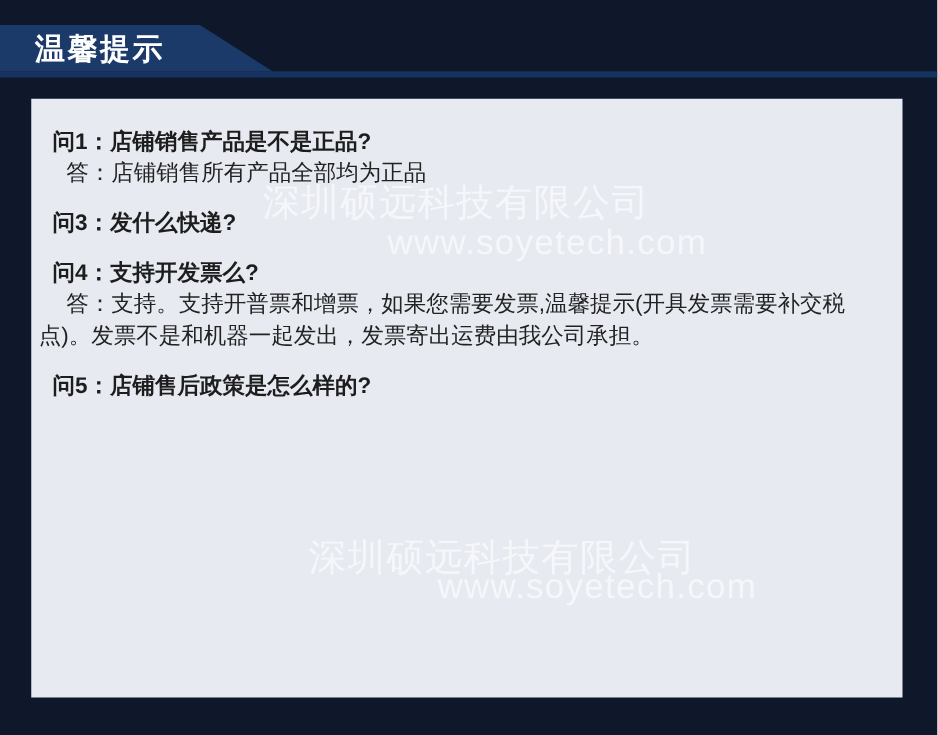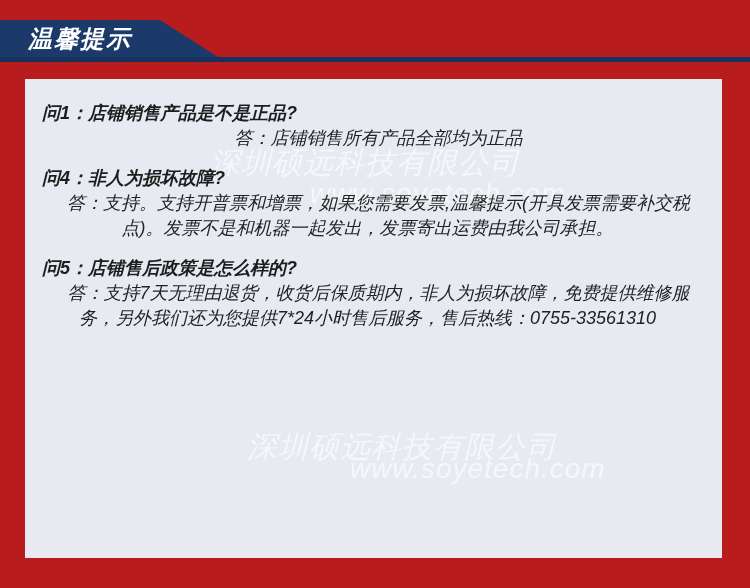--- a/index.html
+++ b/index.html
@@ -1,25 +1,24 @@
 <!DOCTYPE html>
 <html><head>
 <meta charset="utf-8">
 <style>
   * { margin: 0; padding: 0; box-sizing: border-box; }
   html, body { background: #ffffff; }
   .page {
     position: relative;
     width: 750px;
     height: 588px;
-    background: #b91c1c;
+    background: #0f172a;
     overflow: hidden;
     font-family: "Liberation Sans", "DejaVu Sans", sans-serif;
     color: #222222;
-    font-style: italic;
   }
 
   
   .header { position: absolute; top: 20px; left: 0; width: 750px; }
   .header-band { display: flex; height: 37px; }
   .header-tab {
     width: 160px;
     background: #1b3a6a;
     color: #ffffff;
     display: flex;
@@ -45,21 +44,21 @@
     width: 697px;
     height: 479px;
     background: #e7eaf1;
     padding: 22px 18px 20px 6px;
     font-size: 18px;
     line-height: 25px;
   }
   .qa-block { position: relative; z-index: 1; margin-bottom: 15px; }
   .qa-block:last-child { margin-bottom: 15px; }
   .question { font-weight: bold; padding-left: 11px; color: #1d1d1d; }
-  .answer { text-indent: 22px; color: #222222; text-align: center; }
+  .answer { text-indent: 22px; color: #222222; }
 
   
   .watermark {
     position: absolute;
     z-index: 0;
     pointer-events: none;
     color: rgba(255, 255, 255, 0.62);
     white-space: nowrap;
   }
   .wm-company { font-size: 30px; letter-spacing: 1px; }
@@ -95,27 +94,27 @@
       <span class="wm-url">www.soyetech.com</span>
     </div>
 
     <div class="qa-block">
       <div class="question">问1：店铺销售产品是不是正品?</div>
       <div class="answer">答：店铺销售所有产品全部均为正品</div>
     </div>
 
 
     <div class="qa-block">
+      <div class="question">问3：发什么快递?</div>
     </div>
 
     <div class="qa-block">
-      <div class="question">问4：非人为损坏故障?</div>
+      <div class="question">问4：支持开发票么?</div>
       <div class="answer">答：支持。支持开普票和增票，如果您需要发票,温馨提示(开具发票需要补交税点)。发票不是和机器一起发出，发票寄出运费由我公司承担。</div>
     </div>
 
     <div class="qa-block">
       <div class="question">问5：店铺售后政策是怎么样的?</div>
-      <div class="answer">答：支持7天无理由退货，收货后保质期内，非人为损坏故障，免费提供维修服务，另外我们还为您提供7*24小时售后服务，售后热线：0755-33561310</div>
     </div>
 
   </div>
 
 </div>
 
 </body></html>

